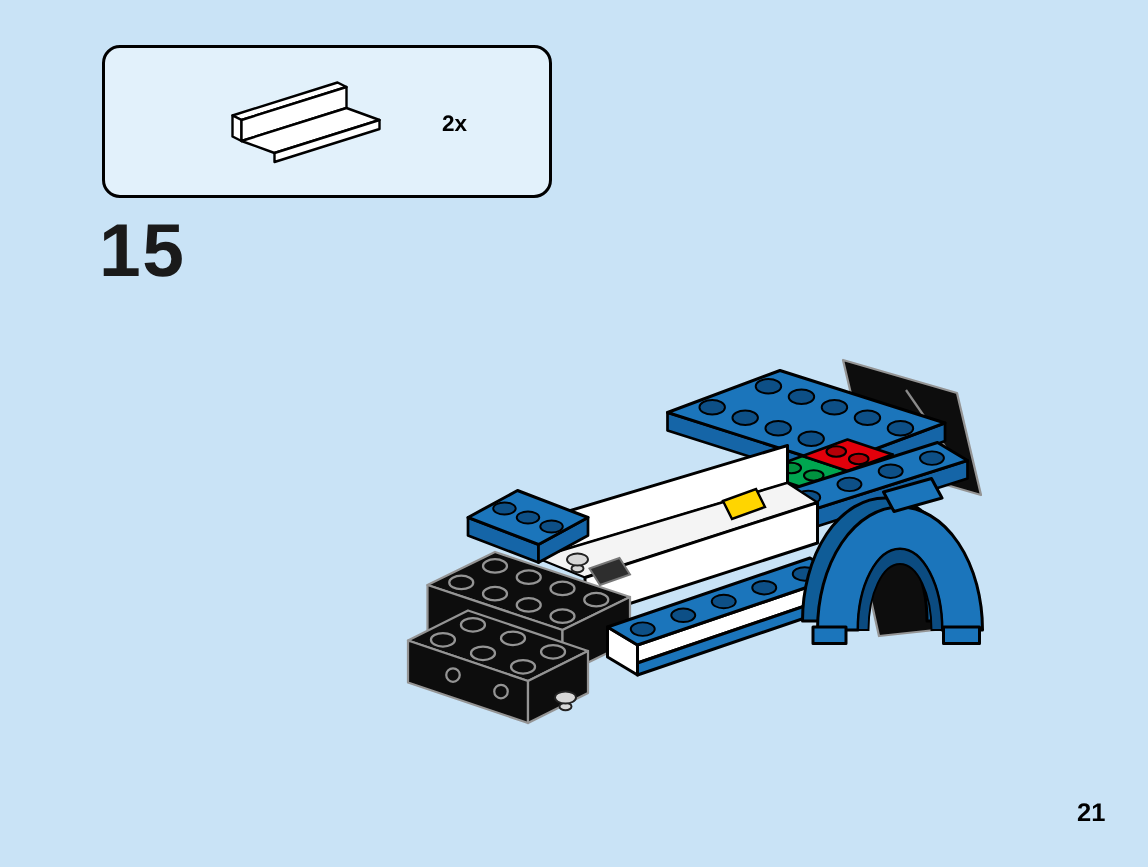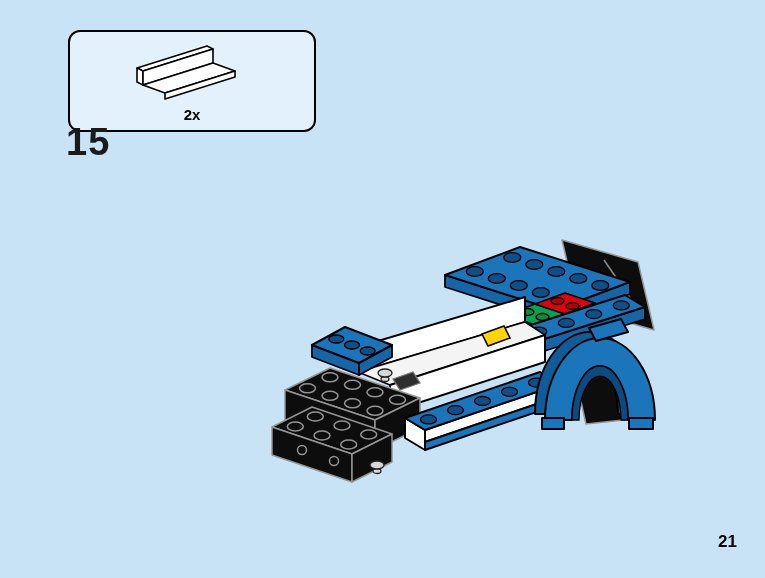--- a/index.html
+++ b/index.html
@@ -6,34 +6,34 @@
   body{
     width:765px;height:578px;
     background:#c9e3f6;
     font-family:"Liberation Sans", sans-serif;
     overflow:hidden;
   }
   .sheet{position:relative;width:765px;height:578px;}
 
   
   .callout{
-    position:absolute;left:68px;top:30px;width:248px;height:102px;
+    position:absolute;left:68px;top:30px;width:300px;height:102px;
     background:var(--c-callout-bg,#e2f1fb);
     border:2.5px solid #000;border-radius:12px;
     box-sizing:border-box;
-    display:flex;flex-direction:column;align-items:center;justify-content:center;
+    display:flex;flex-direction:row;align-items:center;justify-content:center;
   }
   .callout .qty{
     font-size:15px;font-weight:bold;color:#000;margin-top:2px;
   }
 
   
   .step-number{
-    position:absolute;left:66px;top:121px;
-    font-size:38px;font-weight:800;color:var(--c-ink,#1a1a1a);
+    position:absolute;left:66px;top:138px;
+    font-size:50px;font-weight:800;color:var(--c-ink,#1a1a1a);
     letter-spacing:1px;
   }
 
   
   .page-number{
     position:absolute;right:28px;bottom:26px;
     font-size:17px;font-weight:bold;color:#000;
   }
 
   .model{position:absolute;left:252px;top:222px;width:420px;height:285px;}

